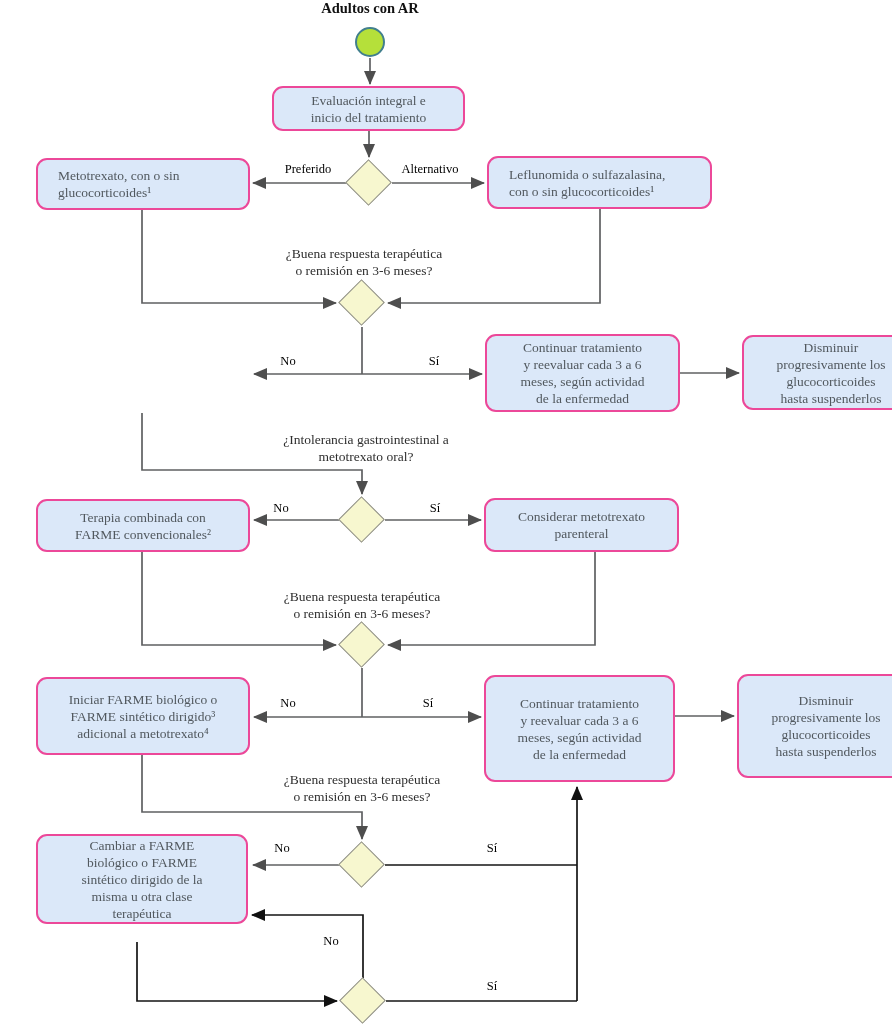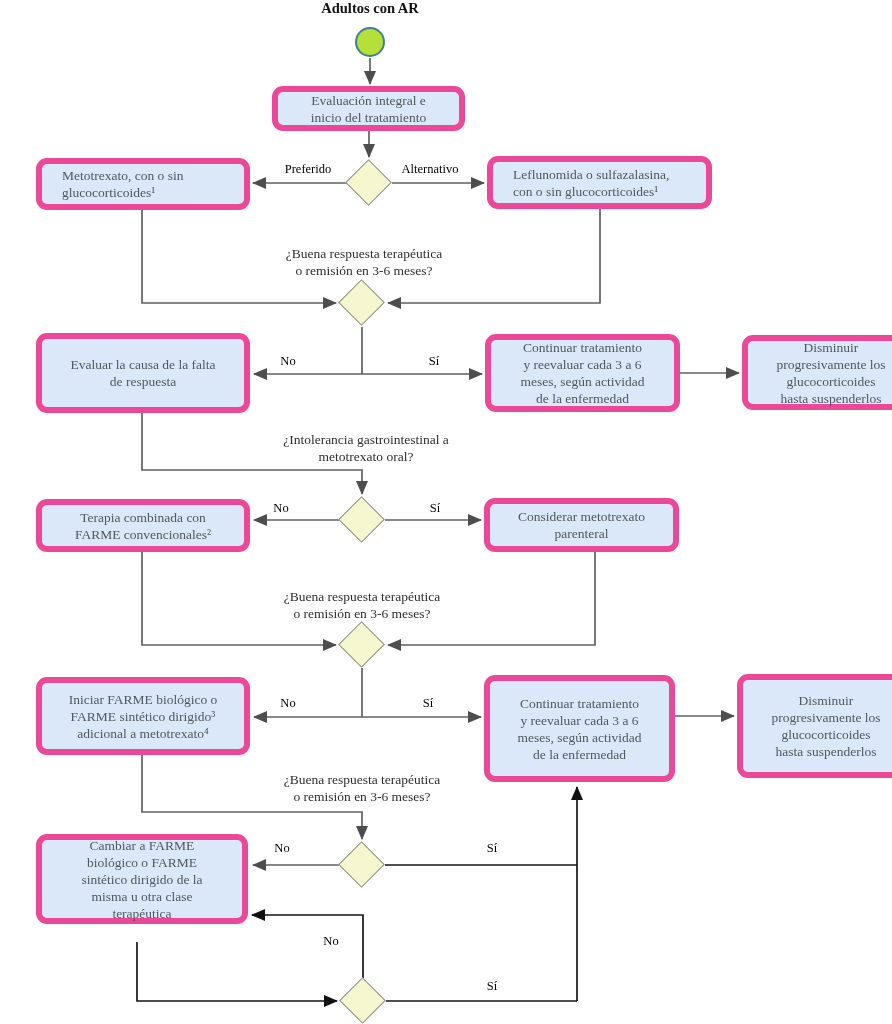--- a/index.html
+++ b/index.html
@@ -1,21 +1,21 @@
 <!DOCTYPE html>
 <html><head>
 <meta charset="utf-8">
 <style>
   html,body{margin:0;padding:0;background:#ffffff;}
   #canvas{position:relative;width:892px;height:1024px;background:#ffffff;overflow:hidden;
           font-family:"Liberation Serif", serif;margin-left:32px;}
   #edges{position:absolute;left:0;top:0;width:892px;height:1024px;}
   .title{position:absolute;transform:translateX(-50%);font-weight:bold;font-size:14.5px;color:#111;white-space:nowrap;}
   .start{position:absolute;width:26px;height:26px;border-radius:50%;background:#b5e03a;border:2px solid #417f8d;}
-  .node{position:absolute;background:#dbe8f9;border:6px solid #ec4899;border-radius:11px;
+  .node{position:absolute;background:#dbe8f9;border:2px solid #ec4899;border-radius:11px;
         display:flex;align-items:center;justify-content:center;text-align:center;
         white-space:pre-line;font-size:13.5px;line-height:17px;color:#51585e;box-sizing:border-box;}
   .node.left{justify-content:flex-start;text-align:left;padding-left:20px;}
   .diamond{position:absolute;width:33px;height:33px;background:#f7f7cf;border:1.5px solid #8b8b85;
            transform:rotate(45deg);box-sizing:border-box;}
   .question{position:absolute;transform:translateX(-50%);text-align:center;white-space:pre-line;
             font-size:13.5px;line-height:17px;color:#2e2e2e;}
   .elabel{position:absolute;transform:translateX(-50%);font-size:12.5px;color:#000000;white-space:nowrap;}
 </style>
 </head>
@@ -77,22 +77,20 @@
 glucocorticoides¹</div>
 
   <div class="node left" style="left:455px;top:156px;width:225px;height:53px">Leflunomida o sulfazalasina,
 con o sin glucocorticoides¹</div>
 
   <div class="question" style="left:332px;top:245px">¿Buena respuesta terapéutica
 o remisión en 3-6 meses?</div>
 
   <div class="diamond" style="left:313px;top:286px"></div>
 
-  <div class="node" style="left:4px;top:333px;width:214px;height:80px">Evaluar la causa de la falta
-de respuesta</div>
 
   <div class="node" style="left:453px;top:334px;width:195px;height:78px">Continuar tratamiento
 y reevaluar cada 3 a 6
 meses, según actividad
 de la enfermedad</div>
 
   <div class="node" style="left:710px;top:335px;width:178px;height:75px">Disminuir
 progresivamente los
 glucocorticoides
 hasta suspenderlos</div>

